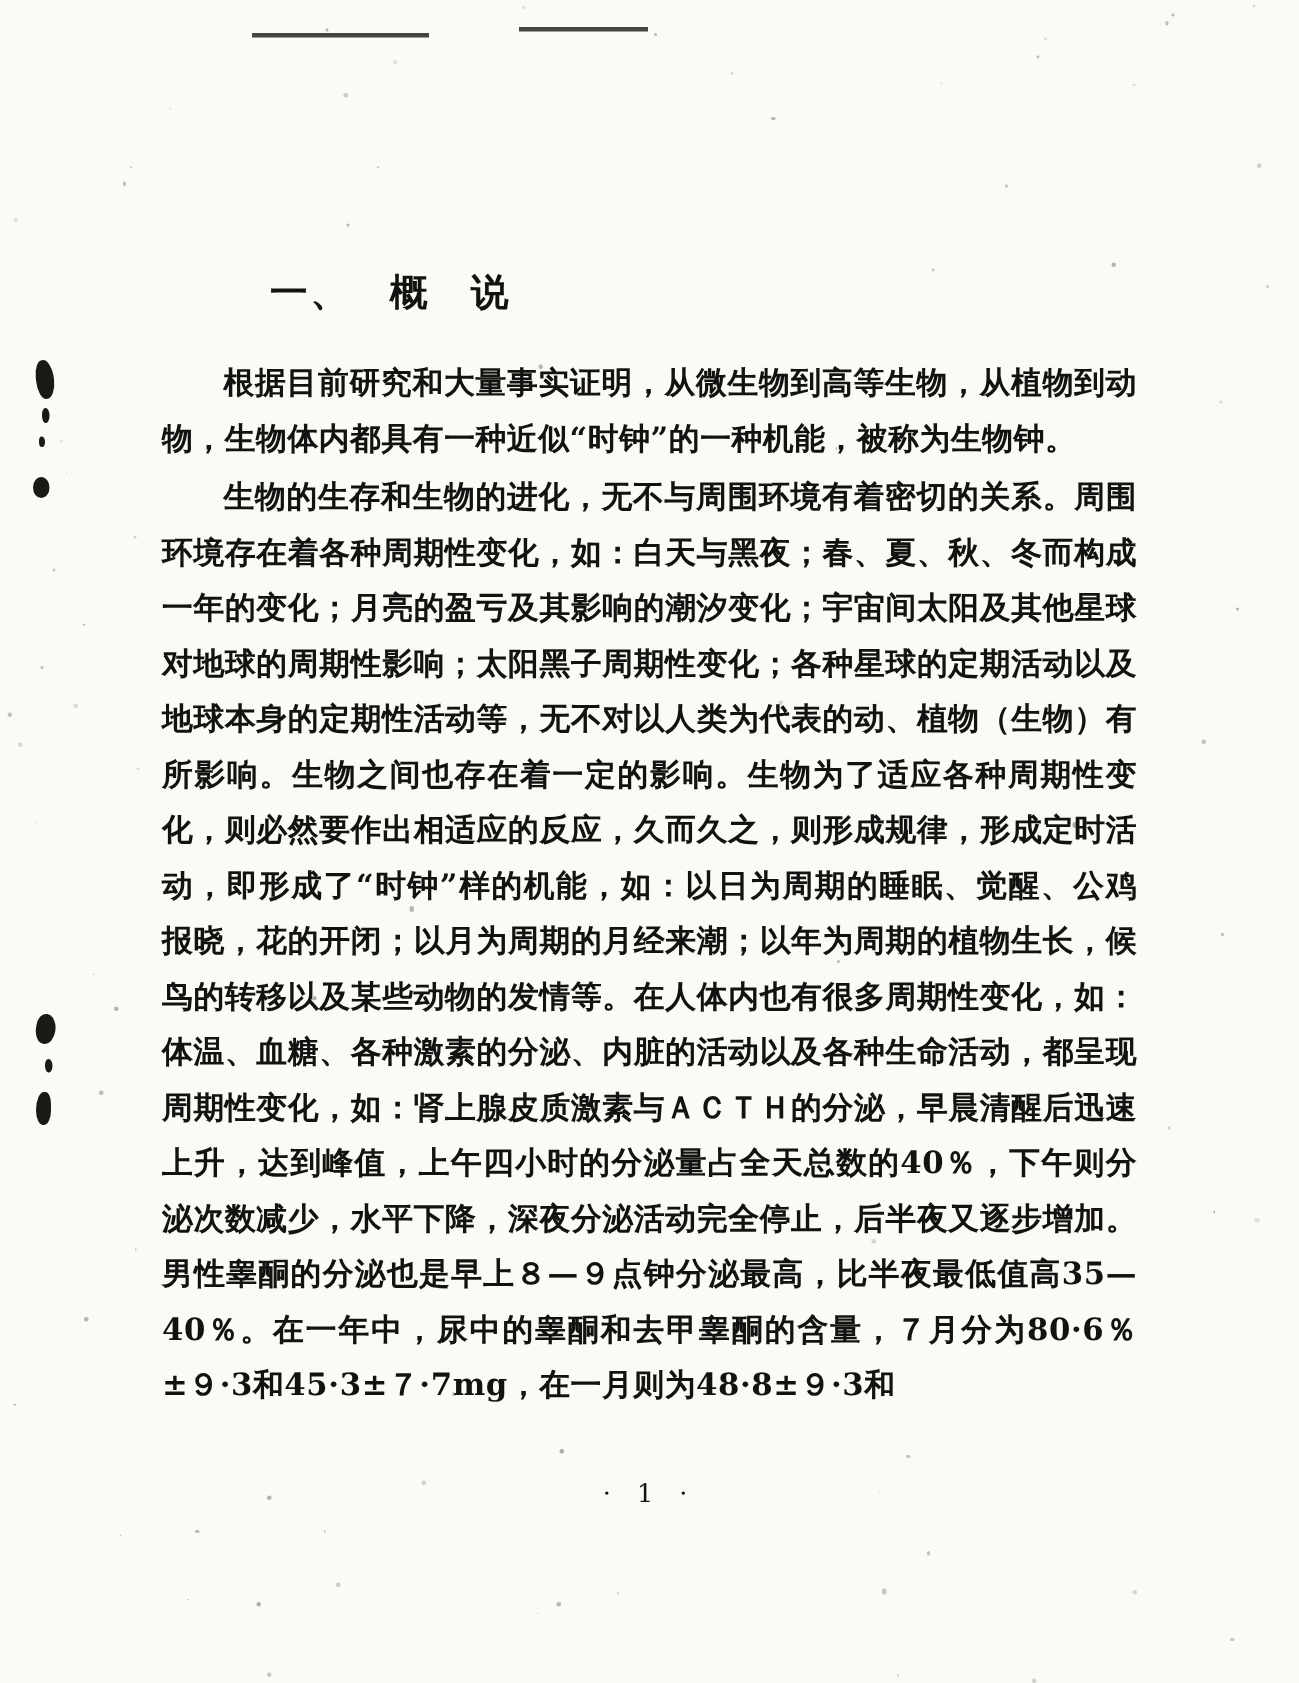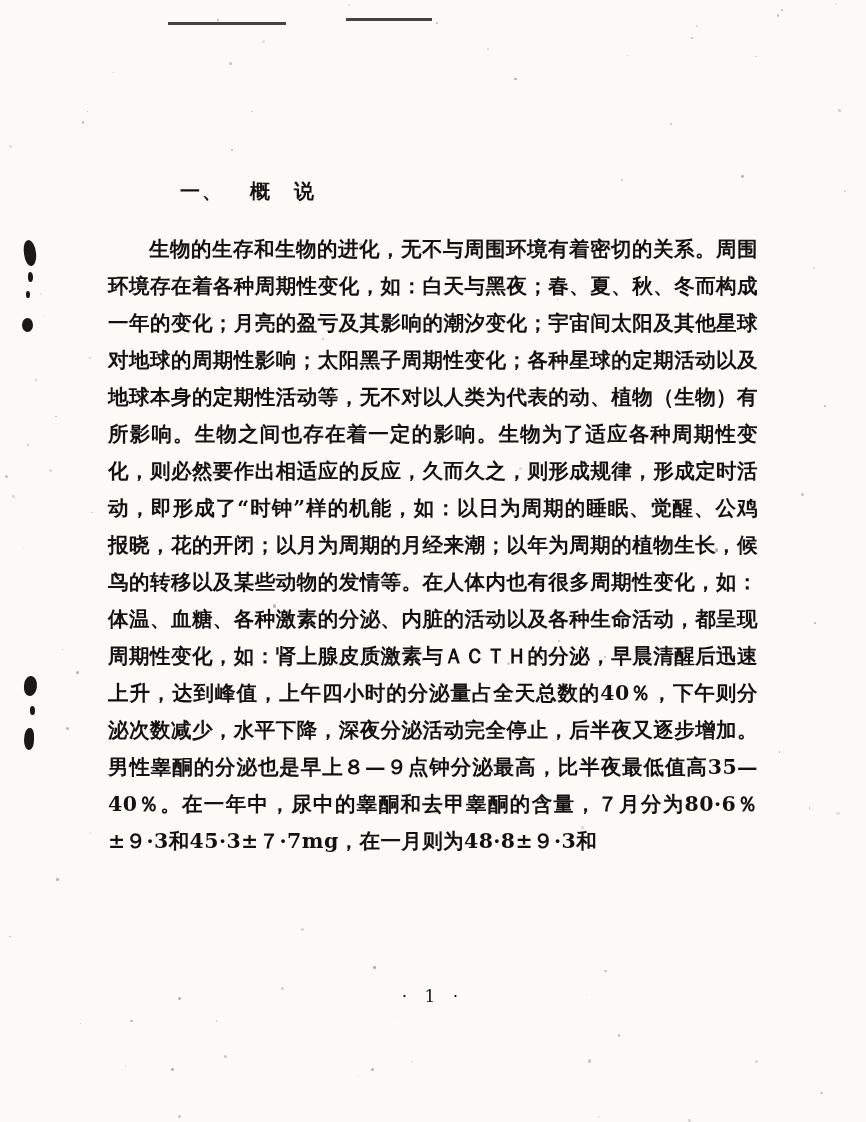--- a/index.html
+++ b/index.html
@@ -56,21 +56,21 @@
   .blob.b7 { left: 24px; top: 728px;  width: 10px; height: 22px; border-radius: 60% 40% 50% 50%; }
 
   .content {
     position: absolute;
     left: 108px;
     top: 178px;
     width: 650px;
   }
 
   .heading {
-    font-size: 20px;
+    font-size: 25px;
     font-weight: bold;
     letter-spacing: 2px;
     margin: 0 0 26px 72px;
     font-family: "DejaVu Serif", "Liberation Serif", serif;
   }
   .heading .sp { display: inline-block; width: 26px; }
 
   p.body {
     margin: 0 0 2px 0;
     font-size: 20.5px;
@@ -195,17 +195,18 @@
       <i style="left: 588.1px; top: 1059.3px; width: 3.3px; height: 3.3px; opacity: 0.53;"></i>
       <i style="left: 79.7px; top: 1022.6px; width: 1.4px; height: 1.4px; opacity: 0.63;"></i>
       <i style="left: 89.3px; top: 356.9px; width: 2.1px; height: 2.1px; opacity: 0.44;"></i>
     </div>
 
   <div class="content">
     <h1 class="heading">
       <span>一、</span><span class="sp"></span><span>概　说</span>
     </h1>
 
+    <p class="body">根据目前研究和大量事实证明，从微生物到高等生物，从植物到动物，生物体内都具有一种近似“时钟”的一种机能，被称为生物钟。</p>
     <p class="body">生物的生存和生物的进化，无不与周围环境有着密切的关系。周围环境存在着各种周期性变化，如：白天与黑夜；春、夏、秋、冬而构成一年的变化；月亮的盈亏及其影响的潮汐变化；宇宙间太阳及其他星球对地球的周期性影响；太阳黑子周期性变化；各种星球的定期活动以及地球本身的定期性活动等，无不对以人类为代表的动、植物（生物）有所影响。生物之间也存在着一定的影响。生物为了适应各种周期性变化，则必然要作出相适应的反应，久而久之，则形成规律，形成定时活动，即形成了“时钟”样的机能，如：以日为周期的睡眠、觉醒、公鸡报晓，花的开闭；以月为周期的月经来潮；以年为周期的植物生长，候鸟的转移以及某些动物的发情等。在人体内也有很多周期性变化，如：体温、血糖、各种激素的分泌、内脏的活动以及各种生命活动，都呈现周期性变化，如：肾上腺皮质激素与ＡＣＴＨ的分泌，早晨清醒后迅速上升，达到峰值，上午四小时的分泌量占全天总数的40％，下午则分泌次数减少，水平下降，深夜分泌活动完全停止，后半夜又逐步增加。男性睾酮的分泌也是早上８—９点钟分泌最高，比半夜最低值高35—40％。在一年中，尿中的睾酮和去甲睾酮的含量，７月分为80·6％±９·3和45·3±７·7mg，在一月则为48·8±９·3和</p>
   </div>
 
   <div class="pagenum">· 1 ·</div>
 </div>
 
 </body></html>

